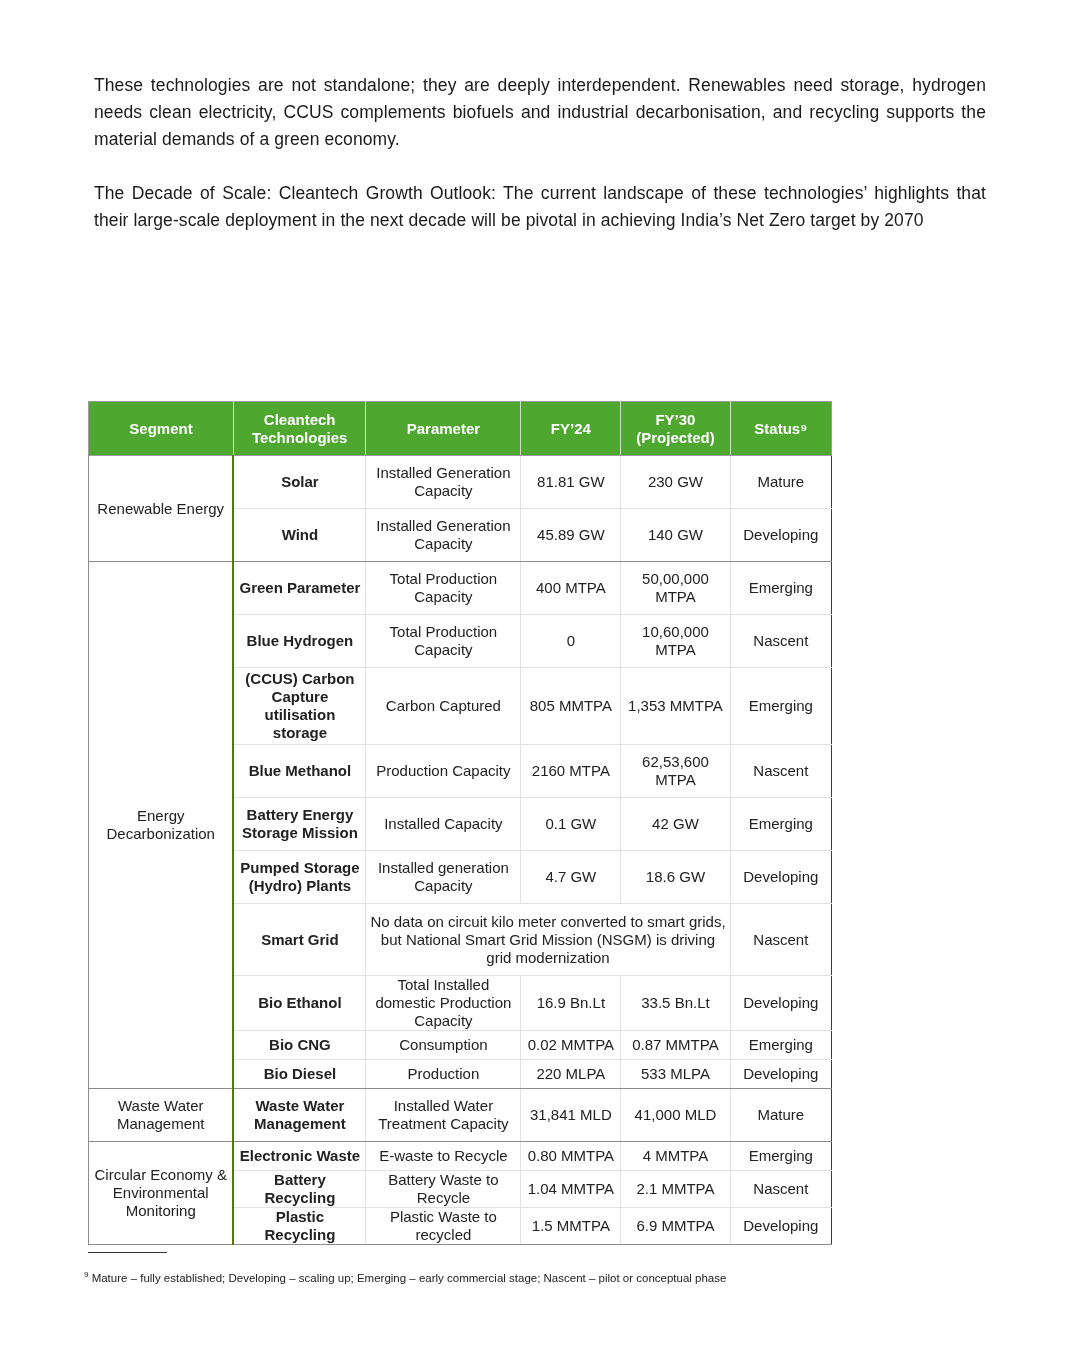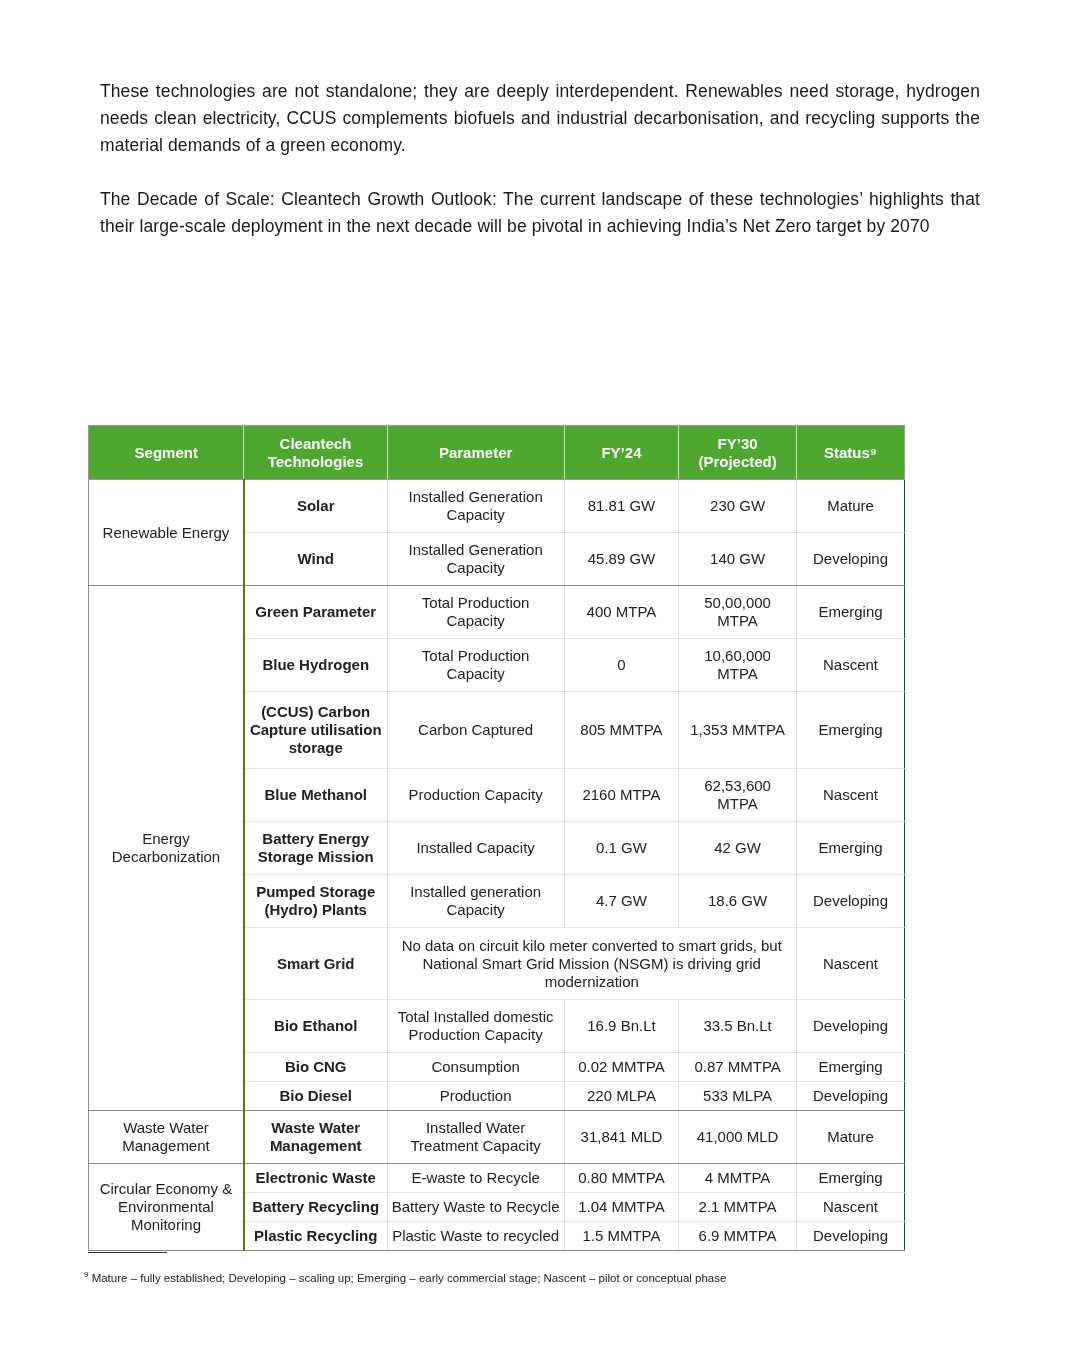--- a/index.html
+++ b/index.html
@@ -1,21 +1,21 @@
 <!DOCTYPE html>
 <html><head>
 <meta charset="utf-8">
 <style>
   html, body { margin:0; padding:0; background:#ffffff; }
   body { width:1080px; height:1350px; position:relative; font-family:"Liberation Sans", "DejaVu Sans", sans-serif; color:#1a1a1a; }
   .page { position:absolute; left:88px; top:66px; width:904px; }
-  p.para { margin:12px; font-size:17.5px; line-height:27px; text-align:justify; letter-spacing:0.1px; }
+  p.para { margin:6px; font-size:17.5px; line-height:27px; text-align:justify; letter-spacing:0.1px; }
   p.para + p.para { margin-top:27px; }
   p.para strong { font-weight:normal; }
-  table.ct { position:absolute; left:88px; top:401px; width:817px; border-collapse:collapse; font-size:15px; line-height:18px;margin-top:24px; }
+  table.ct { position:absolute; left:88px; top:401px; width:744px; border-collapse:collapse; font-size:15px; line-height:18px; }
   table.ct th { background:#4ea72e; color:#fff; font-weight:bold; text-align:center; vertical-align:middle; height:53px; border:1px solid #9a9a9a; border-right:1px solid #cde2c3; padding:0 4px; }
   table.ct th:last-child { border-right:1px solid #9a9a9a; }
   table.ct td { text-align:center; vertical-align:middle; border:1px solid #e2e2e2; padding:0 4px; color:#222; }
   table.ct td.seg { font-weight:normal; border-left:1px solid #8c8c8c; border-right:2px solid #4d7c0f; }
   table.ct td.tech { font-weight:bold; }
   table.ct td.last { border-right:1px solid #0c4a6e; }
   tr.grp-end td { border-bottom:1px solid #8c8c8c; }
   td.seg { border-bottom:1px solid #8c8c8c !important; }
   .fn-rule { position:absolute; left:88px; top:1252px; width:79px; border-top:1px solid #333; }
   .footnote { position:absolute; left:84px; top:1270px; font-size:11.5px; color:#222; }

